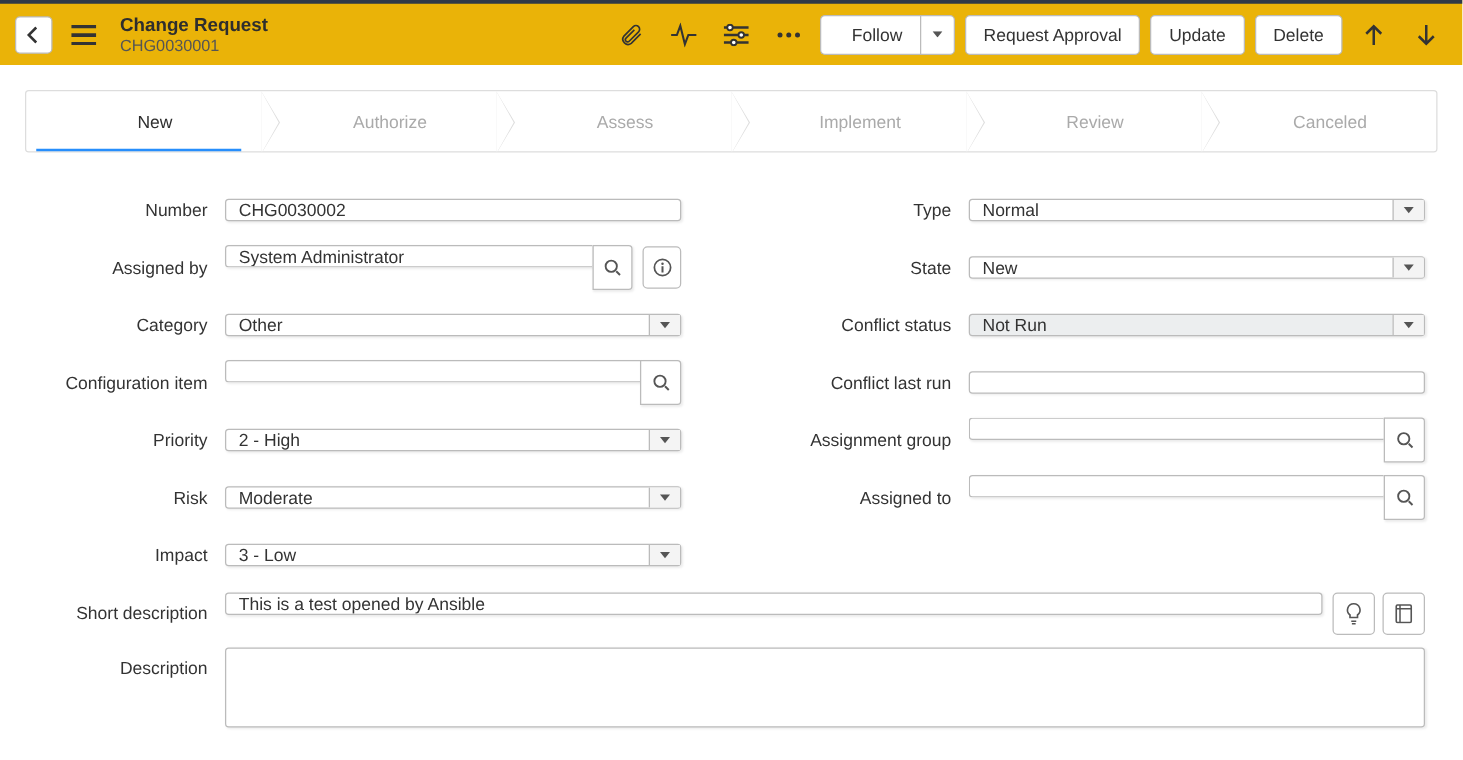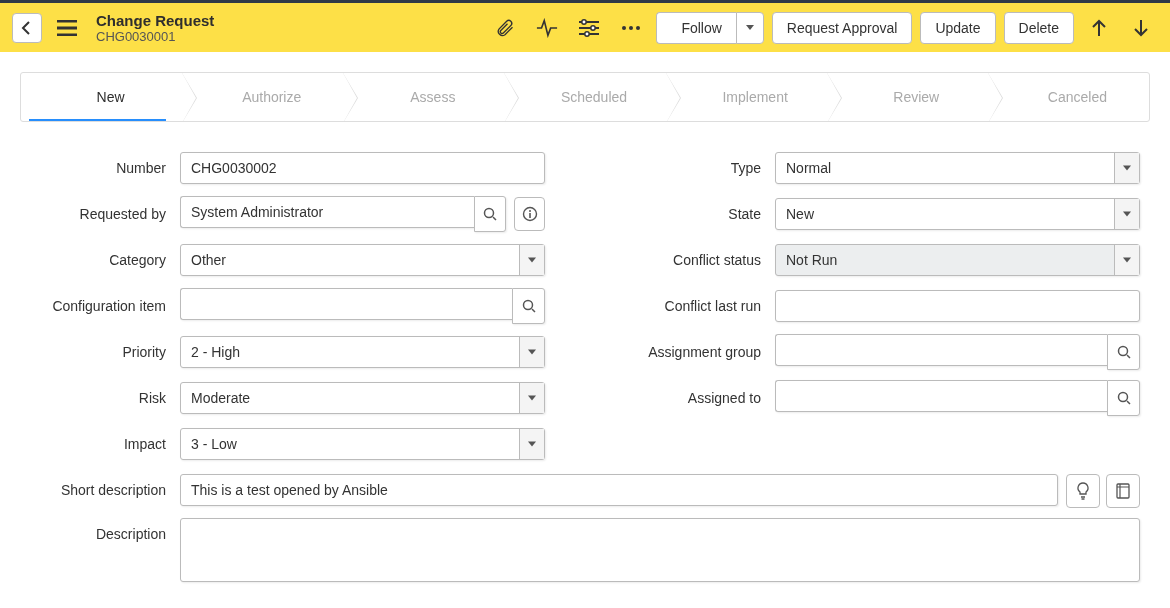--- a/index.html
+++ b/index.html
@@ -6,21 +6,21 @@
   body {
     font-family: -apple-system, BlinkMacSystemFont, "Segoe UI", Arial, sans-serif;
     background: #fff;
     color: #2e2e2e;
     font-size: 14px;
     width: 1170px;
     height: 608px;
     overflow: hidden;
   }
   .topbar {
-    background: #fde047;
+    background: #eab308;
     border-top: 3px solid #2f3a47;
     height: 52px;
     display: flex;
     align-items: center;
     padding: 0 12px;
     gap: 8px;
   }
   .icon-btn {
     width: 30px;
     height: 30px;
@@ -131,21 +131,21 @@
     color: #333;
   }
   .row-input {
     flex: 1;
     display: flex;
     gap: 8px;
     align-items: center;
   }
   input[type="text"], .select-box, textarea {
     width: 100%;
-    height: 32px;
+    height: 18px;
     border: 1px solid #bbb;
     border-radius: 3px;
     padding: 0 10px;
     font-size: 14px;
     background: #fff;
     box-shadow: 1px 1px 2px rgba(0,0,0,0.08);
     color: #333;
   }
   textarea { height: 64px; padding: 8px 10px; resize: none; font-family: inherit; }
   .select-box {
@@ -291,44 +291,41 @@
         <span>New</span>
         <span class="underline"></span>
       </div>
     <div class="chevron">
         <span>Authorize</span>
       </div>
     <div class="chevron">
         <span>Assess</span>
       </div>
     <div class="chevron">
-        <span>Scheduled</span>
-      </div>
-    <div class="chevron">
         <span>Implement</span>
       </div>
     <div class="chevron">
         <span>Review</span>
       </div>
     <div class="chevron">
         <span>Canceled</span>
       </div>
   </div>
 
   <div class="form-grid">
 
     <div>
       <div class="row">
         <div class="row-label">Number</div>
         <div class="row-input">
             <input type="text" value="CHG0030002" style="">
           </div>
       </div>
       <div class="row">
-        <div class="row-label">Requested by</div>
+        <div class="row-label">Assigned by</div>
         <div class="row-input">
           <div class="lookup-group">
             <input type="text" value="System Administrator" style="">
             <button class="lookup-btn">
               <svg width="14" height="14" viewBox="0 0 14 14">
                   <circle cx="6" cy="6" r="4.5" stroke="#555" stroke-width="1.5" fill="none"></circle>
                   <path d="M10 10l3 3" stroke="#555" stroke-width="1.5"></path>
                 </svg>
             </button>
           </div>

